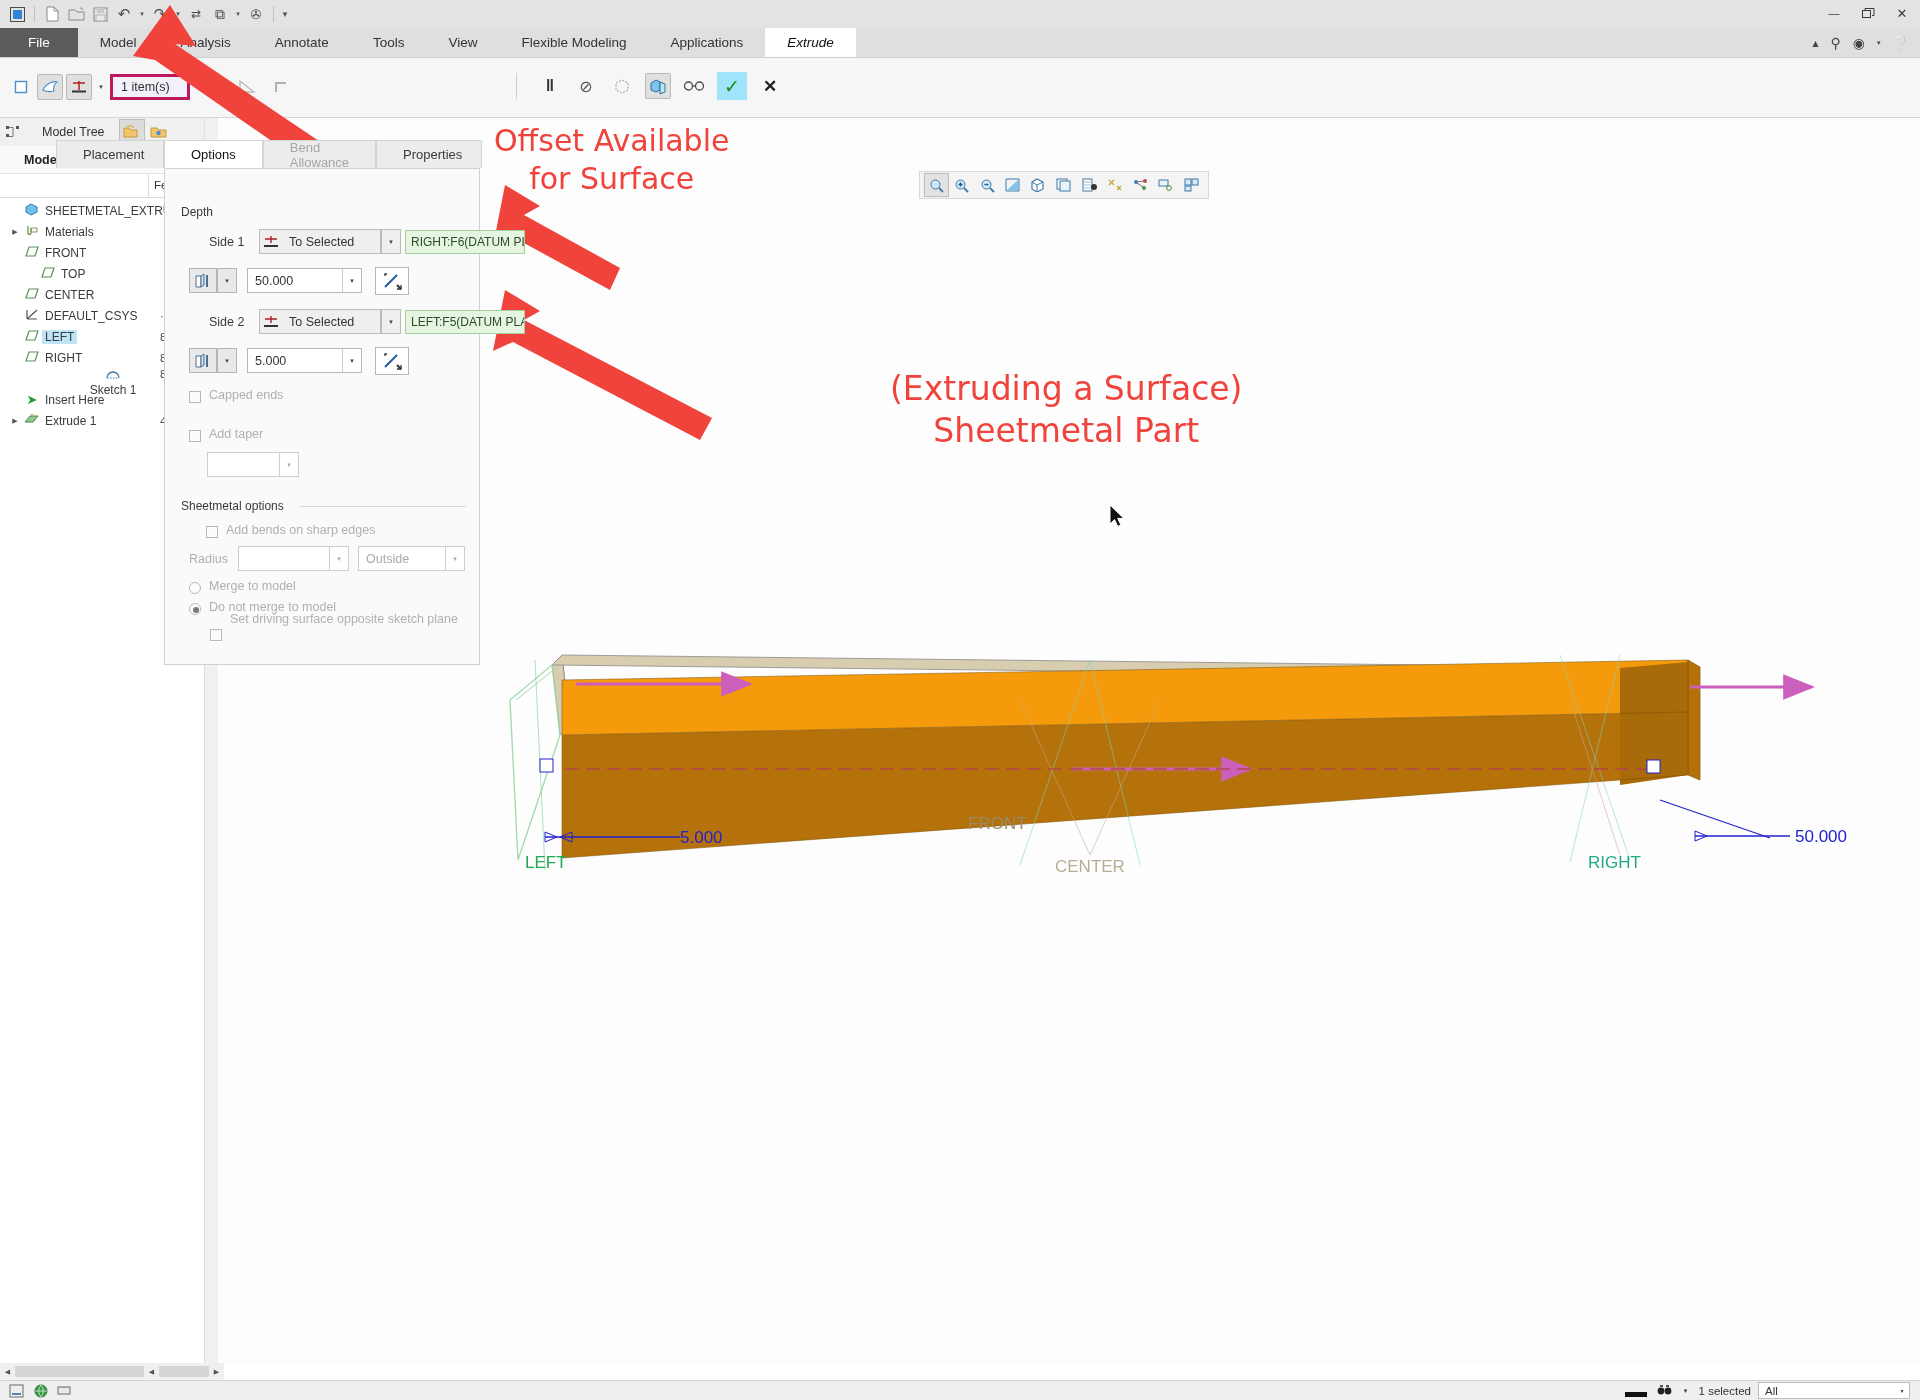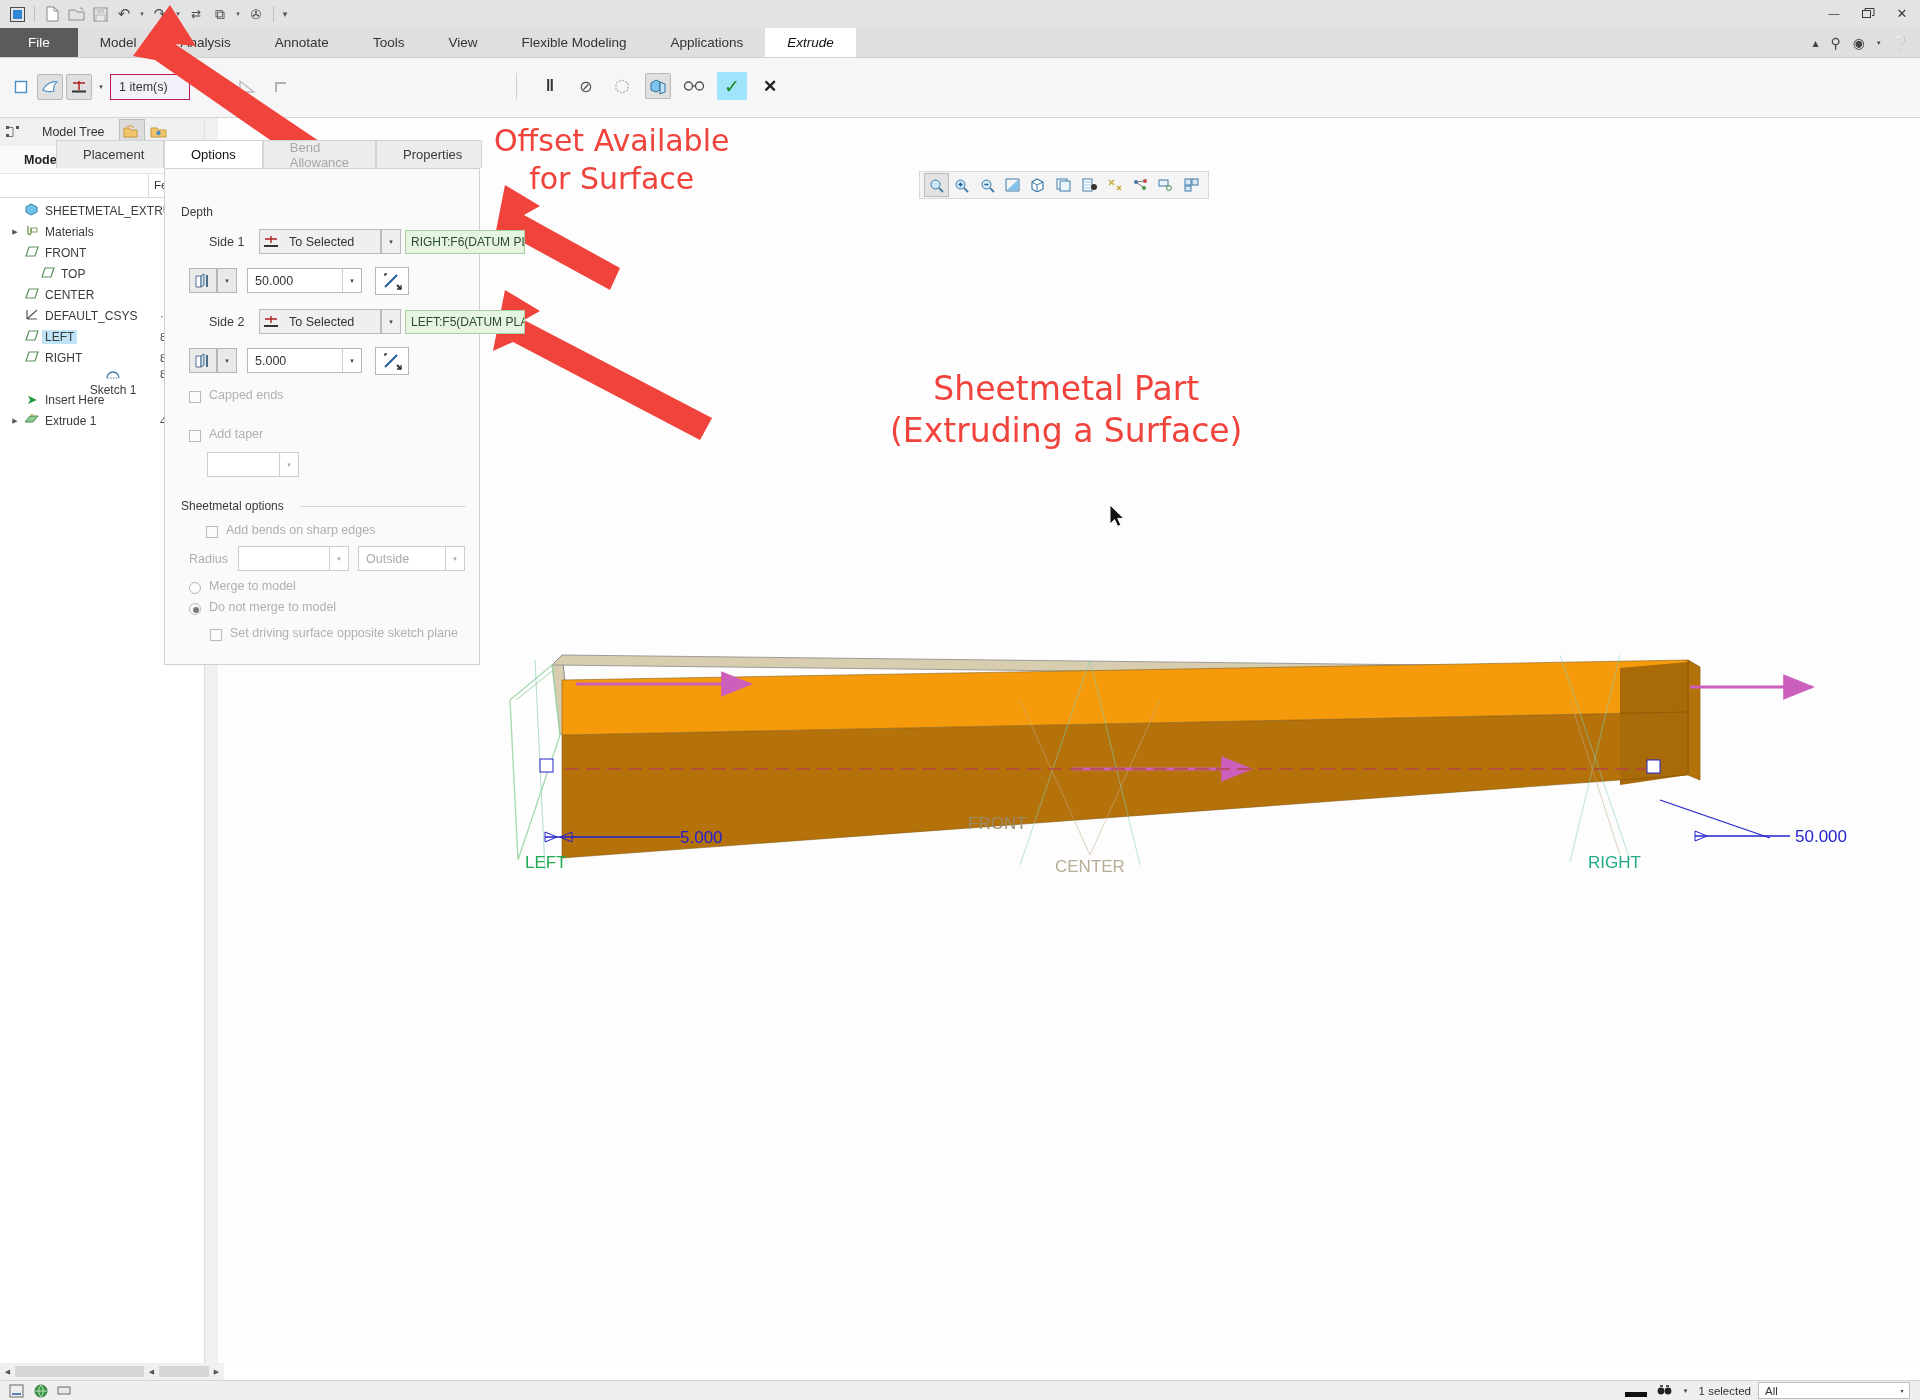--- a/index.html
+++ b/index.html
@@ -51,21 +51,21 @@
     background:#f6f6f6; border-bottom:1px solid #d6d6d6;
   }
   .db-grp { position:absolute; display:flex; align-items:center; gap:3px; }
   .db-btn {
     width:26px; height:26px; display:flex; align-items:center; justify-content:center;
     border:1px solid transparent; border-radius:2px;
   }
   .db-btn.pressed { background:#e0e0e0; border-color:#b9b9b9; }
   .db-caret { font-size:7px; color:#444; width:12px; text-align:center; }
   .db-field {
-    height:26px; width:80px; background:#f2f0f8; border:1px solid #be185d;
+    height:26px; width:80px; background:#f2f0f8; border:3px solid #be185d;
     font-size:12.5px; color:#333; display:flex; align-items:center; padding-left:8px;
   }
   .db-sep { width:1px; height:26px; background:#cfcfcf; margin:0 10px; }
   .db-check {
     width:30px; height:28px; background:#9fe4fb; display:flex;
     align-items:center; justify-content:center; color:#1a8a1a; font-size:19px;
   }
   #datum-box {
     position:absolute; right:18px; top:58px; width:80px; height:60px;
     display:flex; flex-direction:column; align-items:center; justify-content:center;
@@ -804,30 +804,30 @@
     <span class="carrow" style="color:#aaa;">▾</span>
   </div>
 
   <span class="rdo" style="left:24px; top:413px;"></span>
   <span class="row-label dim" style="left:44px; top:410px;">Merge to model</span>
 
   <span class="rdo on" style="left:24px; top:434px;"></span>
   <span class="row-label dim" style="left:44px; top:431px;">Do not merge to model</span>
 
   <span class="cbx" style="left:45px; top:460px;"></span>
-  <span class="row-label dim" style="left:65px; top:457px;">Set driving surface opposite sketch plane</span>
+  <span class="row-label dim" style="left:65px; top:443px;">Set driving surface opposite sketch plane</span>
 </div>
 
 <div class="callout" id="callout-offset">
   <div>Offset Available</div>
   <div>for Surface</div>
 </div>
 <div class="callout" id="callout-part">
+  <div>(Extruding a Surface)</div>
   <div>Sheetmetal Part</div>
-  <div>(Extruding a Surface)</div>
 </div>
 
 <div id="statusbar">
   <div class="sb-left">
     <span class="sb-ico">
       <svg width="15" height="14" viewBox="0 0 15 14">
           <rect x="1" y="1" width="13" height="12" fill="none" stroke="#6a6a6a"></rect>
           <path d="M3 10h9" stroke="#3366aa" stroke-width="1.6"></path>
         </svg>
     </span>

